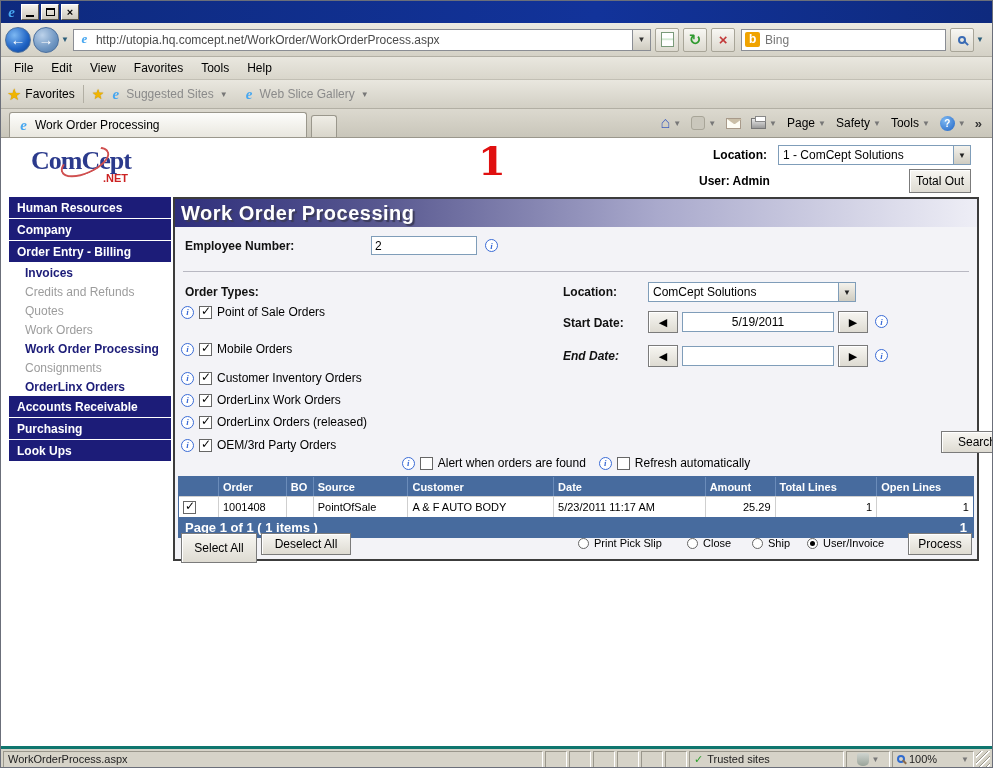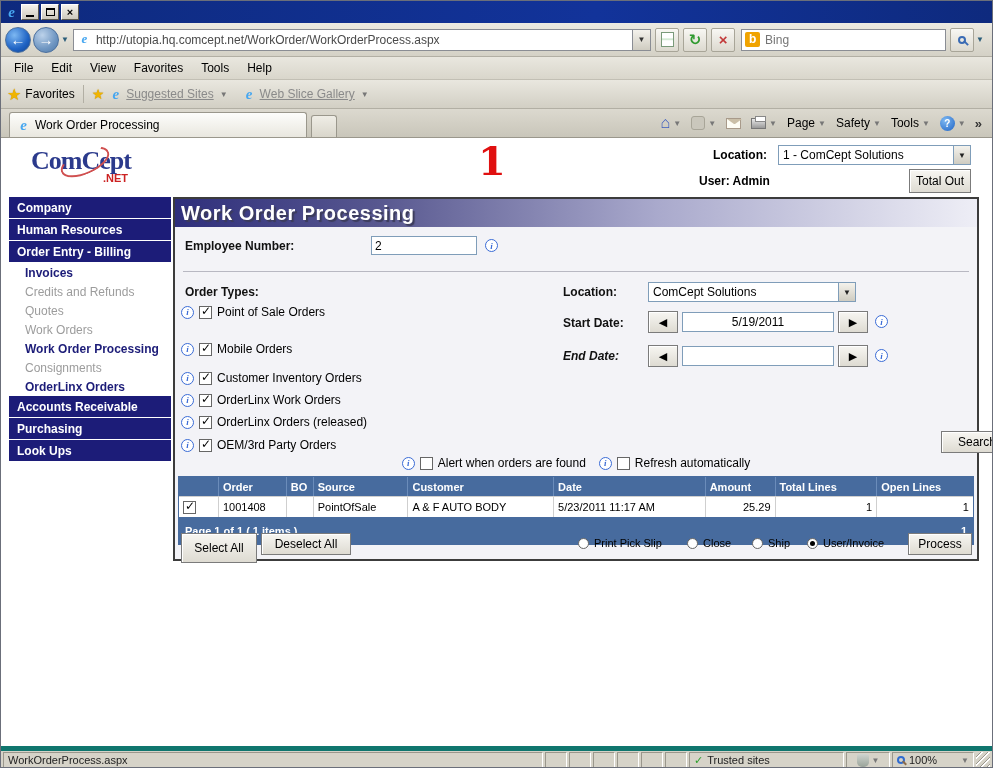--- a/index.html
+++ b/index.html
@@ -50,21 +50,21 @@
     transform:rotate(45deg); right:-5px; bottom:-2px; }
 
   .menubar { position:absolute; left:0; top:56px; width:100%; height:23px; background:linear-gradient(#e9e7df,#d9d6cb);
     border-bottom:1px solid #c2bfb4; display:flex; align-items:center; padding-left:4px; }
   .menu-item { padding:3px 9px; font-size:12px; color:#000; }
 
   .favbar { position:absolute; left:0; top:79px; width:100%; height:29px; background:linear-gradient(#e9e7df,#d2cfc4);
     border-bottom:1px solid #b2afa4; display:flex; align-items:center; padding-left:6px; font-size:12px; }
   .star { color:var(--star-gold,#f0b400); font-size:16px; text-shadow:0 0 1px #a87800; margin-right:4px; }
   .fav-sep { width:1px; height:18px; background:#b2afa4; margin:0 8px; }
-  .fav-gray { color:#8a8a8a; margin:0 3px;text-decoration:underline; }
+  .fav-gray { color:#8a8a8a; margin:0 3px; }
   .drop8 { font-size:8px; color:#777; margin-left:3px; }
 
   .tabrow { position:absolute; left:0; top:108px; width:100%; height:29px; background:linear-gradient(#dcd9cf,#c9c6ba);
     border-bottom:1px solid #9a978c; display:flex; align-items:flex-end; }
   .tab { width:298px; height:25px; margin-left:8px; background:linear-gradient(#fdfdfb,#e9e7df);
     border:1px solid #9a978c; border-bottom:none; border-radius:3px 3px 0 0; display:flex; align-items:center;
     padding:0 6px; font-size:12px; }
   .tabstub { width:26px; height:22px; margin-left:4px; background:linear-gradient(#efede6,#d9d6cb);
     border:1px solid #9a978c; border-bottom:none; border-radius:3px 3px 0 0; }
   .cmdcluster { margin-left:auto; display:flex; align-items:center; height:100%; padding-right:6px; font-size:12px; }
@@ -135,32 +135,32 @@
   
   .grid { position:absolute; left:3px; top:277px; width:796px; border:1px solid var(--steel,#476b9e); }
   .g-head { display:flex; height:19px; background:var(--steel,#476b9e); color:#fff; font-size:11px; font-weight:bold; }
   .g-head .gc { }
   .gc { display:flex; align-items:center; padding:0 4px; border-right:1px solid #6b8cba; overflow:hidden; white-space:nowrap; }
   .g-row { display:flex; height:21px; background:#fff; font-size:11px; }
   .g-row .gc { border-right:1px solid #cfcfcf; border-top:1px solid #cfcfcf; }
   .c0{width:40px;justify-content:flex-start;} .c1{width:68px;} .c2{width:27px;} .c3{width:95px;}
   .c4{width:146px;} .c5{width:152px;} .c6{width:70px;} .c7{width:102px;} .c8{width:96px; border-right:none!important;}
   .num { justify-content:flex-end; }
-  .g-pager { display:flex; height:27px; background:var(--steel,#476b9e); color:#fff; font-size:11px; font-weight:bold;
+  .g-pager { display:flex; height:20px; background:var(--steel,#476b9e); color:#fff; font-size:13px; font-weight:bold;
     align-items:center; padding:0 6px; }
   .g-pager .pright { margin-left:auto; }
 
   .optrow { position:absolute; left:0; top:257px; width:100%; display:flex; justify-content:center; align-items:center;
     gap:5px; font-size:12px; }
 
   .actions-radio { display:flex; align-items:center; gap:5px; font-size:11px; font-weight:normal; position:absolute; }
 
   
   .statusbar { position:absolute; left:0; top:745px; width:100%; height:23px; background:#d6d3c8;
-    border-top:5px solid #0f766e; display:flex; align-items:center; gap:2px; padding:2px; font-size:11px; }
+    border-top:3px solid #0f766e; display:flex; align-items:center; gap:2px; padding:2px; font-size:11px; }
   .seg { height:17px; border:1px solid #9a978c; border-bottom-color:#fff; border-right-color:#fff;
     display:flex; align-items:center; padding:0 4px; color:#222; }
   .seg-page { flex:1; }
   .seg-mini { width:22px; }
   .check-green { color:var(--trusted-green,#2ca02c); font-weight:bold; margin-right:4px; }
   .shield { width:12px; height:13px; background:linear-gradient(#cfd4cf,#9aa49a); border-radius:2px 2px 5px 5px; }
   .zoommag { width:8px; height:8px; border:2px solid #2f6bd0; border-radius:50%; position:relative; margin-right:4px; }
   .zoommag::after { content:""; position:absolute; width:5px; height:2px; background:#8a6a4a; transform:rotate(45deg); right:-4px; bottom:-2px; }
   .grip { width:14px; height:17px;
     background:repeating-linear-gradient(135deg, transparent 0 3px, #9a978c 3px 4px, #fff 4px 5px); }
@@ -283,22 +283,22 @@
     <div class="annotation-1">1</div>
     <span class="loc-label">Location:</span>
     <div class="selectbox hdr-select">
       <span class="sel-text">1 - ComCept Solutions</span>
       <span class="sel-btn">▼</span>
     </div>
     <span class="user-label">User: Admin</span>
     <button class="btn3d signout">Total Out</button>
 
     <div class="sidebar">
+      <div class="side-h">Human Resources</div>
       <div class="side-h">Company</div>
-      <div class="side-h">Human Resources</div>
       <div class="side-h">Order Entry - Billing</div>
       <div class="side-l link">Invoices</div>
       <div class="side-l disabled">Credits and Refunds</div>
       <div class="side-l disabled">Quotes</div>
       <div class="side-l disabled">Work Orders</div>
       <div class="side-l link">Work Order Processing</div>
       <div class="side-l disabled">Consignments</div>
       <div class="side-l link">OrderLinx Orders</div>
       <div class="side-h">Accounts Receivable</div>
       <div class="side-h">Purchasing</div>

